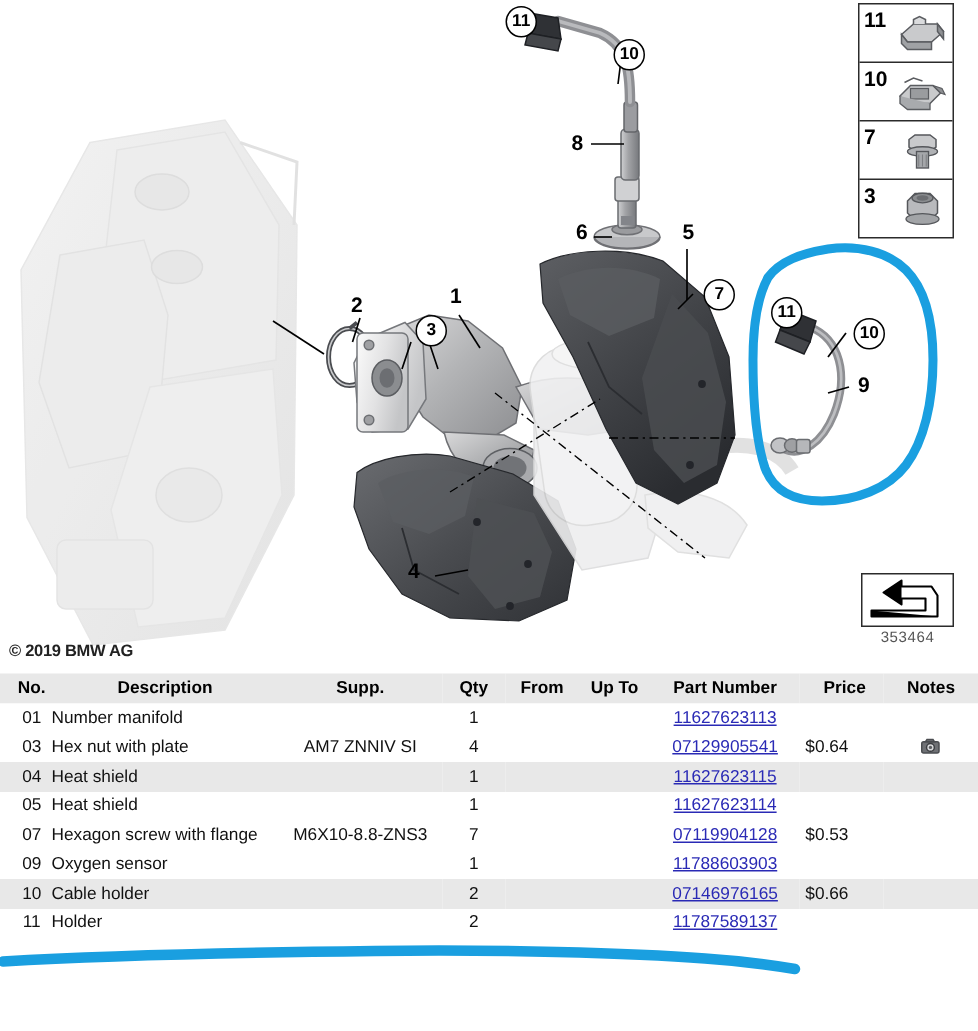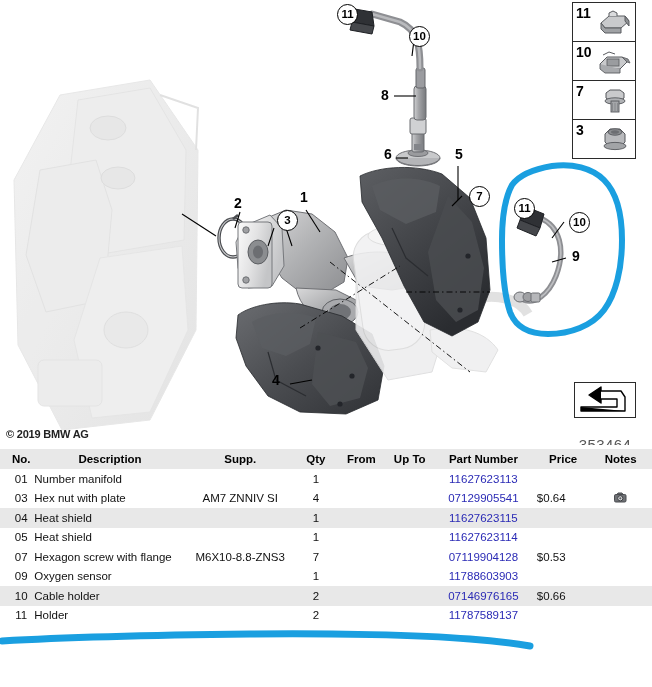--- a/index.html
+++ b/index.html
@@ -63,21 +63,21 @@
 
   
   #diagnum{
     position:absolute;right:16px;top:382px;width:62px;text-align:center;
   }
   #diagnum .box{
     border:1.3px solid #2b2b2b;height:36px;width:62px;box-sizing:border-box;
     background:#fff;position:relative;
   }
   #diagnum .label{
-    font-size:15px;color:#555;margin-top:18px;letter-spacing:0.4px;
+    font-size:10px;color:#555;margin-top:2px;letter-spacing:0.4px;
   }
 
   
   #parts{
     position:absolute;left:0;top:449px;width:652px;
     border-collapse:collapse;
     font-size:11.5px;
     color:#111;
   }
   #parts th{
@@ -110,20 +110,21 @@
   .c-pn{width:98px;text-align:center;}
   .c-price{width:56px;text-align:left;padding-left:4px !important;}
   .c-notes{width:62px;text-align:center;}
 
   th.c-no{text-align:left;padding-left:8px;}
   th.c-desc{text-align:center;}
   th.c-price{text-align:left;padding-left:4px;}
 
   .pn{
     color:#2a2ab5;
+    text-decoration:underline;
     cursor:pointer;
   }
 
   .note-icon{
     display:inline-block;width:13px;height:11px;vertical-align:-1px;
   }
 
   
   #blue-overlay{
     position:absolute;left:0;top:0;width:652px;height:687px;

